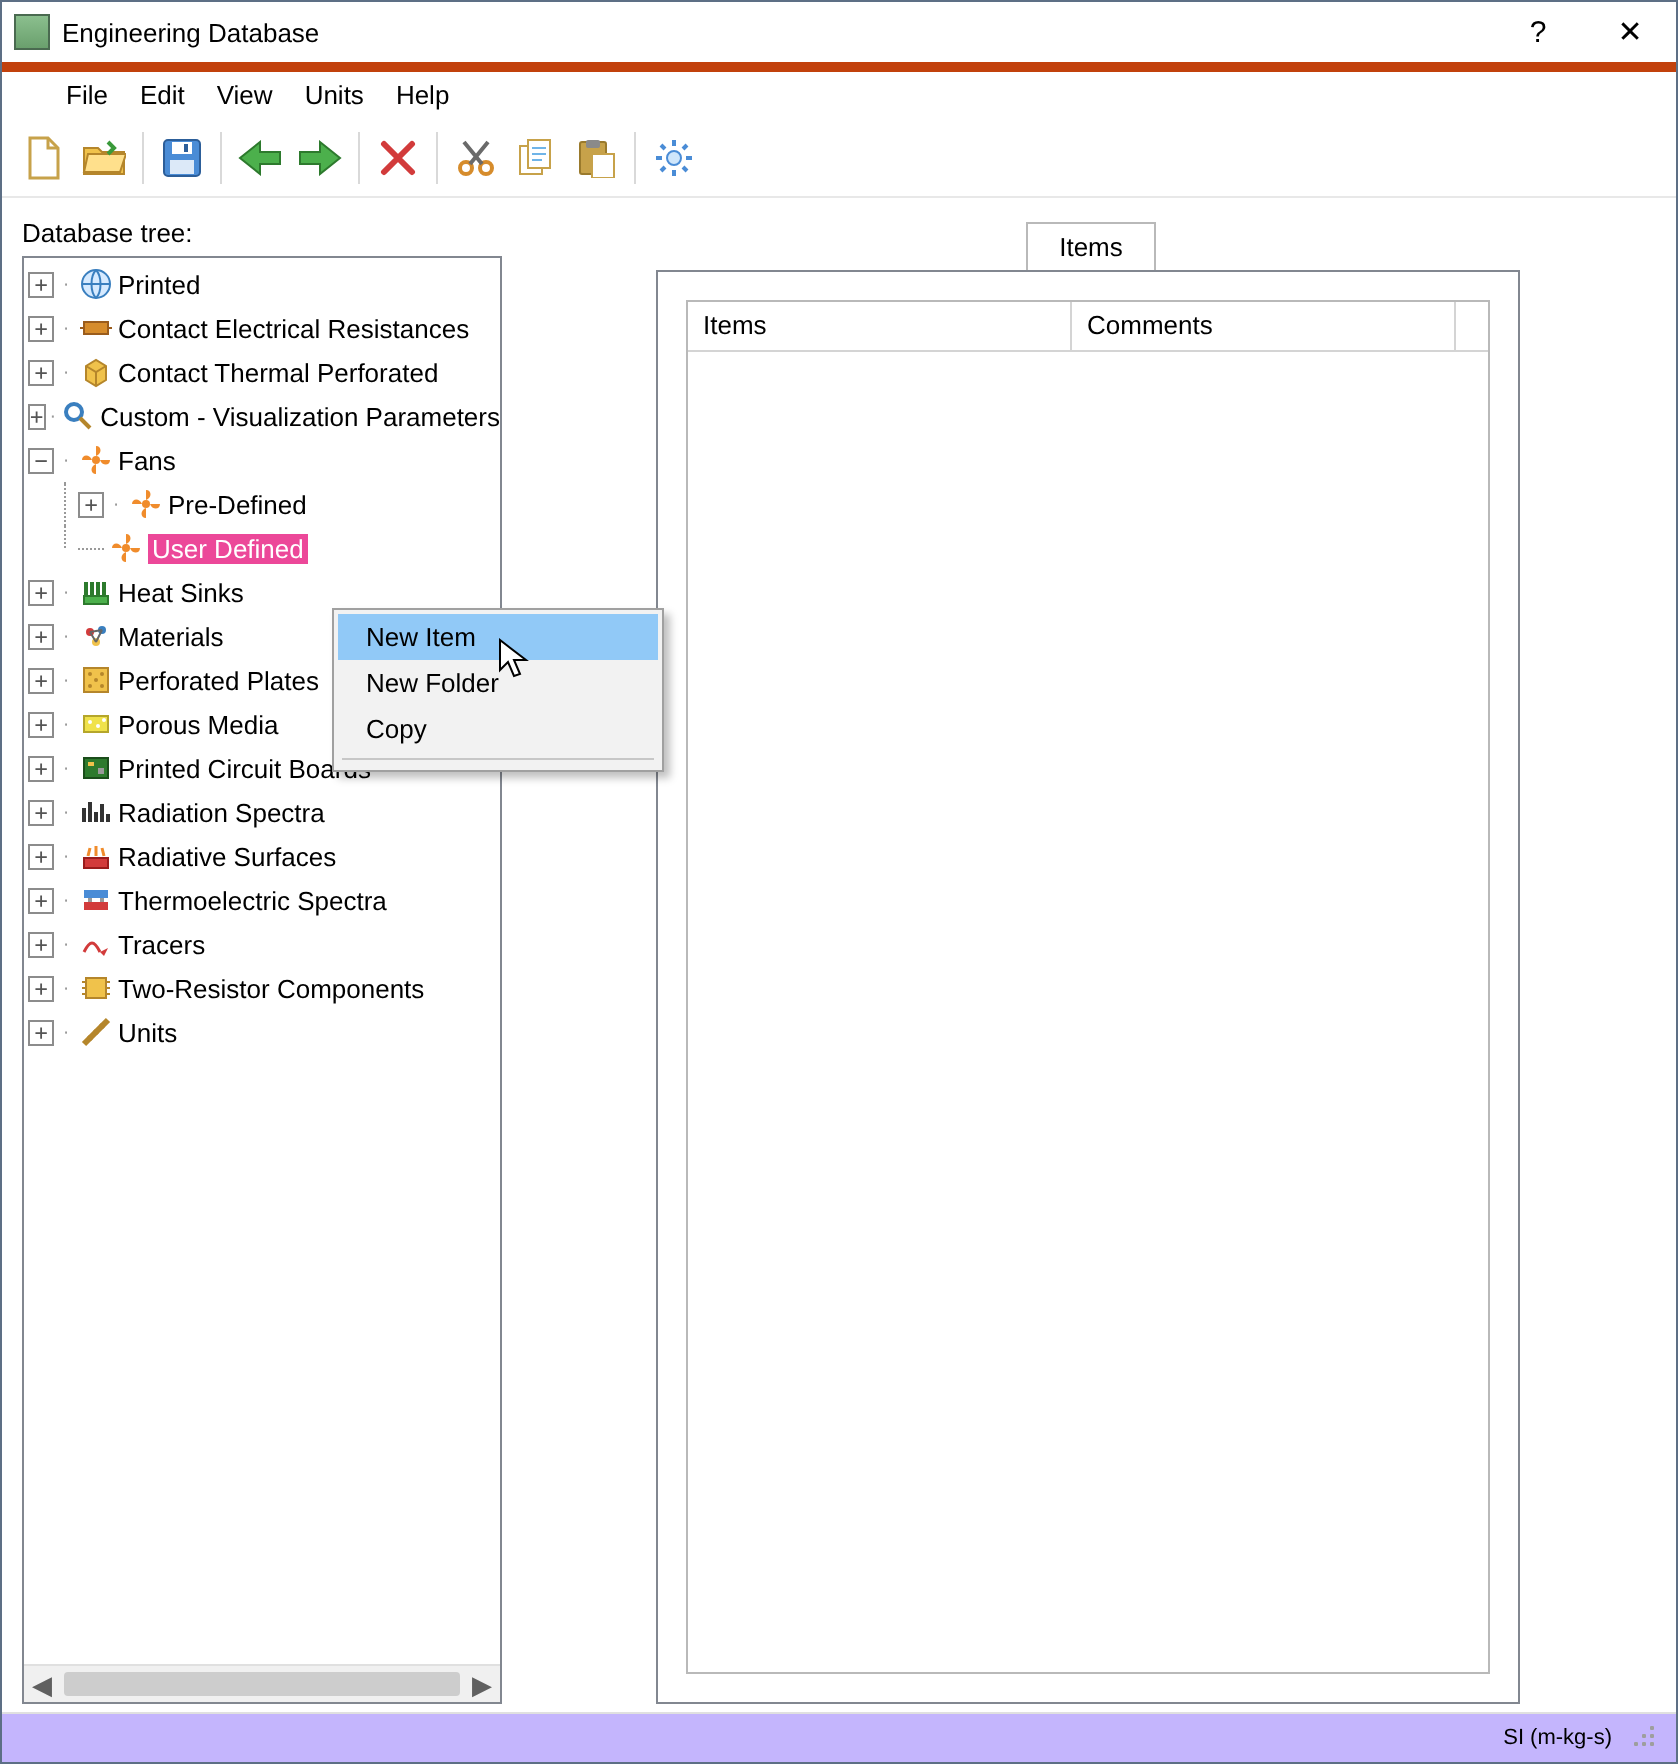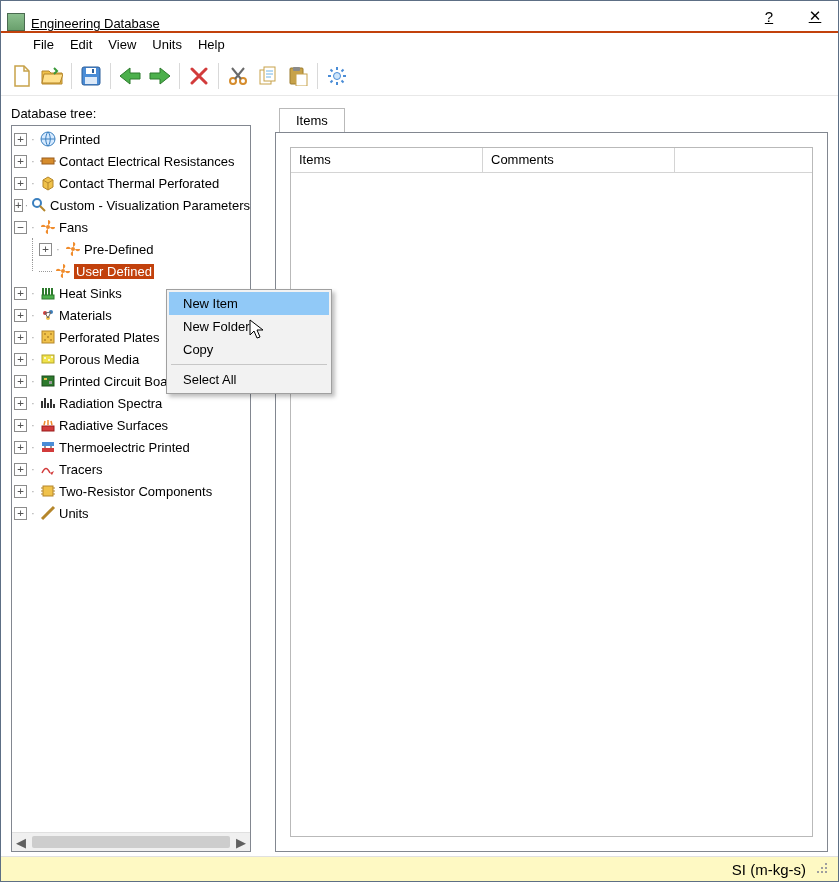--- a/index.html
+++ b/index.html
@@ -1,63 +1,63 @@
 <!DOCTYPE html>
 <html><head>
 <meta charset="utf-8">
 <style>
   html,body{margin:0;padding:0;height:100%;font-family:"Segoe UI",Tahoma,Arial,sans-serif;font-size:13px;color:#000;background:#fff;overflow:hidden;}
   .window{width:839px;height:882px;border:1px solid #5d6f85;box-sizing:border-box;display:flex;flex-direction:column;position:relative;background:#fff;}
   
-  .titlebar{height:30px;display:flex;align-items:flex-end;padding-left:6px;border-bottom:2px solid #c2410c;font-size:13px;color:#000;text-decoration:underline;}
+  .titlebar{height:30px;display:flex;align-items:center;padding-left:6px;border-bottom:5px solid #c2410c;font-size:13px;color:#000;}
   .titlebar .app-icon{width:16px;height:16px;border:1px solid #4a6a50;background:linear-gradient(#8bbf8e,#6aa06d);margin-right:6px;}
   .title-spacer{flex:1;}
   .title-btn{width:46px;height:30px;display:flex;align-items:center;justify-content:center;color:#000;}
   .close-x{font-size:15px;font-weight:300;}
   .help-q{font-size:15px;}
   
   .menubar{height:22px;display:flex;align-items:center;padding:0 24px;gap:0;font-size:13px;}
   .menubar .menu-item{padding:2px 8px;}
   
   .toolbar{height:34px;display:flex;align-items:center;padding:2px 6px;gap:0;border-bottom:1px solid #e8e8e8;margin-top:2px;}
   .tb-sep{width:1px;height:26px;background:#d9d9d9;margin:0 4px;}
   .tb-btn{width:30px;height:30px;display:flex;align-items:center;justify-content:center;border-radius:2px;}
   svg{display:block;}
   
-  .body{flex:1;display:flex;gap:24px;padding:10px 10px 4px 10px;min-height:0;}
+  .body{flex:1;display:flex;gap:8px;padding:10px 10px 4px 10px;min-height:0;}
   .left-pane{width:240px;display:flex;flex-direction:column;min-height:0;}
   .pane-label{font-size:13px;margin-bottom:4px;}
   .tree-box{flex:1;border:1px solid #828790;overflow:hidden;position:relative;min-height:0;}
   .tree{padding:2px 0 2px 2px;white-space:nowrap;overflow:hidden;}
   .tree-row{display:flex;align-items:center;height:22px;font-size:13px;}
   .tree-row .exp{width:13px;height:13px;border:1px solid #8c8c8c;box-sizing:border-box;display:flex;align-items:center;justify-content:center;margin-right:2px;background:#fff;font-size:11px;line-height:1;color:#555;font-family:monospace;}
   .tree-row .dots{width:8px;display:flex;align-items:center;justify-content:center;color:#999;font-size:10px;}
   .tree-row .ticon{width:16px;height:16px;margin:0 3px;display:flex;align-items:center;justify-content:center;}
   .indent1{padding-left:18px;}
-  .sel{background:#c2410c;color:#fff;padding:0 2px;}
+  .sel{background:#ec4899;color:#fff;padding:0 2px;}
   .hscroll{position:absolute;bottom:0;left:0;right:0;height:18px;background:#f0f0f0;display:flex;align-items:center;border-top:1px solid #e0e0e0;}
   .hscroll .arrow{width:18px;height:18px;display:flex;align-items:center;justify-content:center;color:#606060;}
   .hscroll .thumb{flex:1;margin:2px;height:12px;background:#cdcdcd;border-radius:2px;}
   
-  .right-pane{flex:1;display:flex;flex-direction:column;min-height:0;}
+  .right-pane{flex:1;display:flex;flex-direction:column;min-height:0;align-items:center;}
   .tabstrip{height:26px;display:flex;align-items:flex-end;padding-left:4px;}
   .tab{border:1px solid #b9b9b9;border-bottom:none;background:#fff;padding:4px 16px;font-size:13px;}
   .content-box{flex:1;border:1px solid #828790;background:#fff;padding:14px;min-height:0;}
   .grid{border:1px solid #b9b9b9;height:100%;box-sizing:border-box;}
   .grid-head{display:flex;height:24px;border-bottom:1px solid #d4d4d4;font-size:13px;}
   .grid-head .col{border-right:1px solid #d4d4d4;padding:4px 8px;}
   .grid-head .col:last-child{border-right:none;}
   
-  .context-menu{position:absolute;left:165px;top:288px;width:160px;background:#f2f2f2;border:1px solid #a0a0a0;box-shadow:3px 3px 4px rgba(0,0,0,0.25);padding:2px;z-index:10;}
+  .context-menu{position:absolute;left:165px;top:303px;width:160px;background:#f2f2f2;border:1px solid #a0a0a0;box-shadow:3px 3px 4px rgba(0,0,0,0.25);padding:2px;z-index:10;}
   .cm-item{padding:4px 14px;font-size:13px;}
   .cm-item.highlight{background:#91c9f7;}
   .cm-sep{height:1px;background:#c7c7c7;margin:3px 2px;}
   .cursor{position:absolute;left:248px;top:318px;z-index:20;pointer-events:none;}
   
-  .statusbar{height:24px;border-top:1px solid #e0e0e0;display:flex;align-items:center;justify-content:flex-end;padding:0 8px;font-size:15px;color:#000;background:#fef9c3;}
+  .statusbar{height:24px;border-top:1px solid #e0e0e0;display:flex;align-items:center;justify-content:flex-end;padding:0 8px;font-size:11px;color:#000;background:#c4b5fd;}
   .grip{width:14px;height:14px;margin-left:10px;background:
     radial-gradient(circle at 10px 10px,#9e9e9e 1px,transparent 1.2px),
     radial-gradient(circle at 6px 10px,#9e9e9e 1px,transparent 1.2px),
     radial-gradient(circle at 10px 6px,#9e9e9e 1px,transparent 1.2px),
     radial-gradient(circle at 2px 10px,#9e9e9e 1px,transparent 1.2px),
     radial-gradient(circle at 6px 6px,#9e9e9e 1px,transparent 1.2px),
     radial-gradient(circle at 10px 2px,#9e9e9e 1px,transparent 1.2px);}
 </style>
 </head>
 <body>
@@ -345,21 +345,21 @@
             <span class="exp">+</span>
               <span class="dots">·</span>
             <span class="ticon">
                 <svg width="16" height="16">
                   <rect x="2" y="3" width="12" height="4" fill="#4a8cd6"></rect>
                   <rect x="2" y="9" width="12" height="4" fill="#d23b3b"></rect>
                   <rect x="4" y="7" width="2" height="2" fill="#999"></rect>
                   <rect x="10" y="7" width="2" height="2" fill="#999"></rect>
                 </svg>
               </span>
-            <span>Thermoelectric Printed</span>
+            <span>Thermoelectric Spectra</span>
           </div>
 
           <div class="tree-row">
             <span class="exp">+</span>
               <span class="dots">·</span>
             <span class="ticon">
                 <svg width="16" height="16">
                   <path d="M2 12c3-6 5-6 8 0" stroke="#d23b3b" fill="none" stroke-width="1.5"></path>
                   <path d="M10 12l4-2-2 4z" fill="#d23b3b"></path>
                 </svg>
@@ -415,21 +415,20 @@
         </div>
       </div>
     </div>
   </div>
 
   <div class="context-menu">
     <div class="cm-item highlight">New Item</div>
     <div class="cm-item">New Folder</div>
     <div class="cm-item">Copy</div>
     <div class="cm-sep"></div>
-    <div class="cm-item">Select All</div>
   </div>
 
   <svg class="cursor" width="18" height="22" viewBox="0 0 18 22">
       <path d="M1 1l0 15 4-4 3 7 3-1-3-7h6z" fill="#fff" stroke="#000" stroke-width="1"></path>
     </svg>
 
   <div class="statusbar">
     <span>SI (m-kg-s)</span>
     <div class="grip"></div>
   </div>

